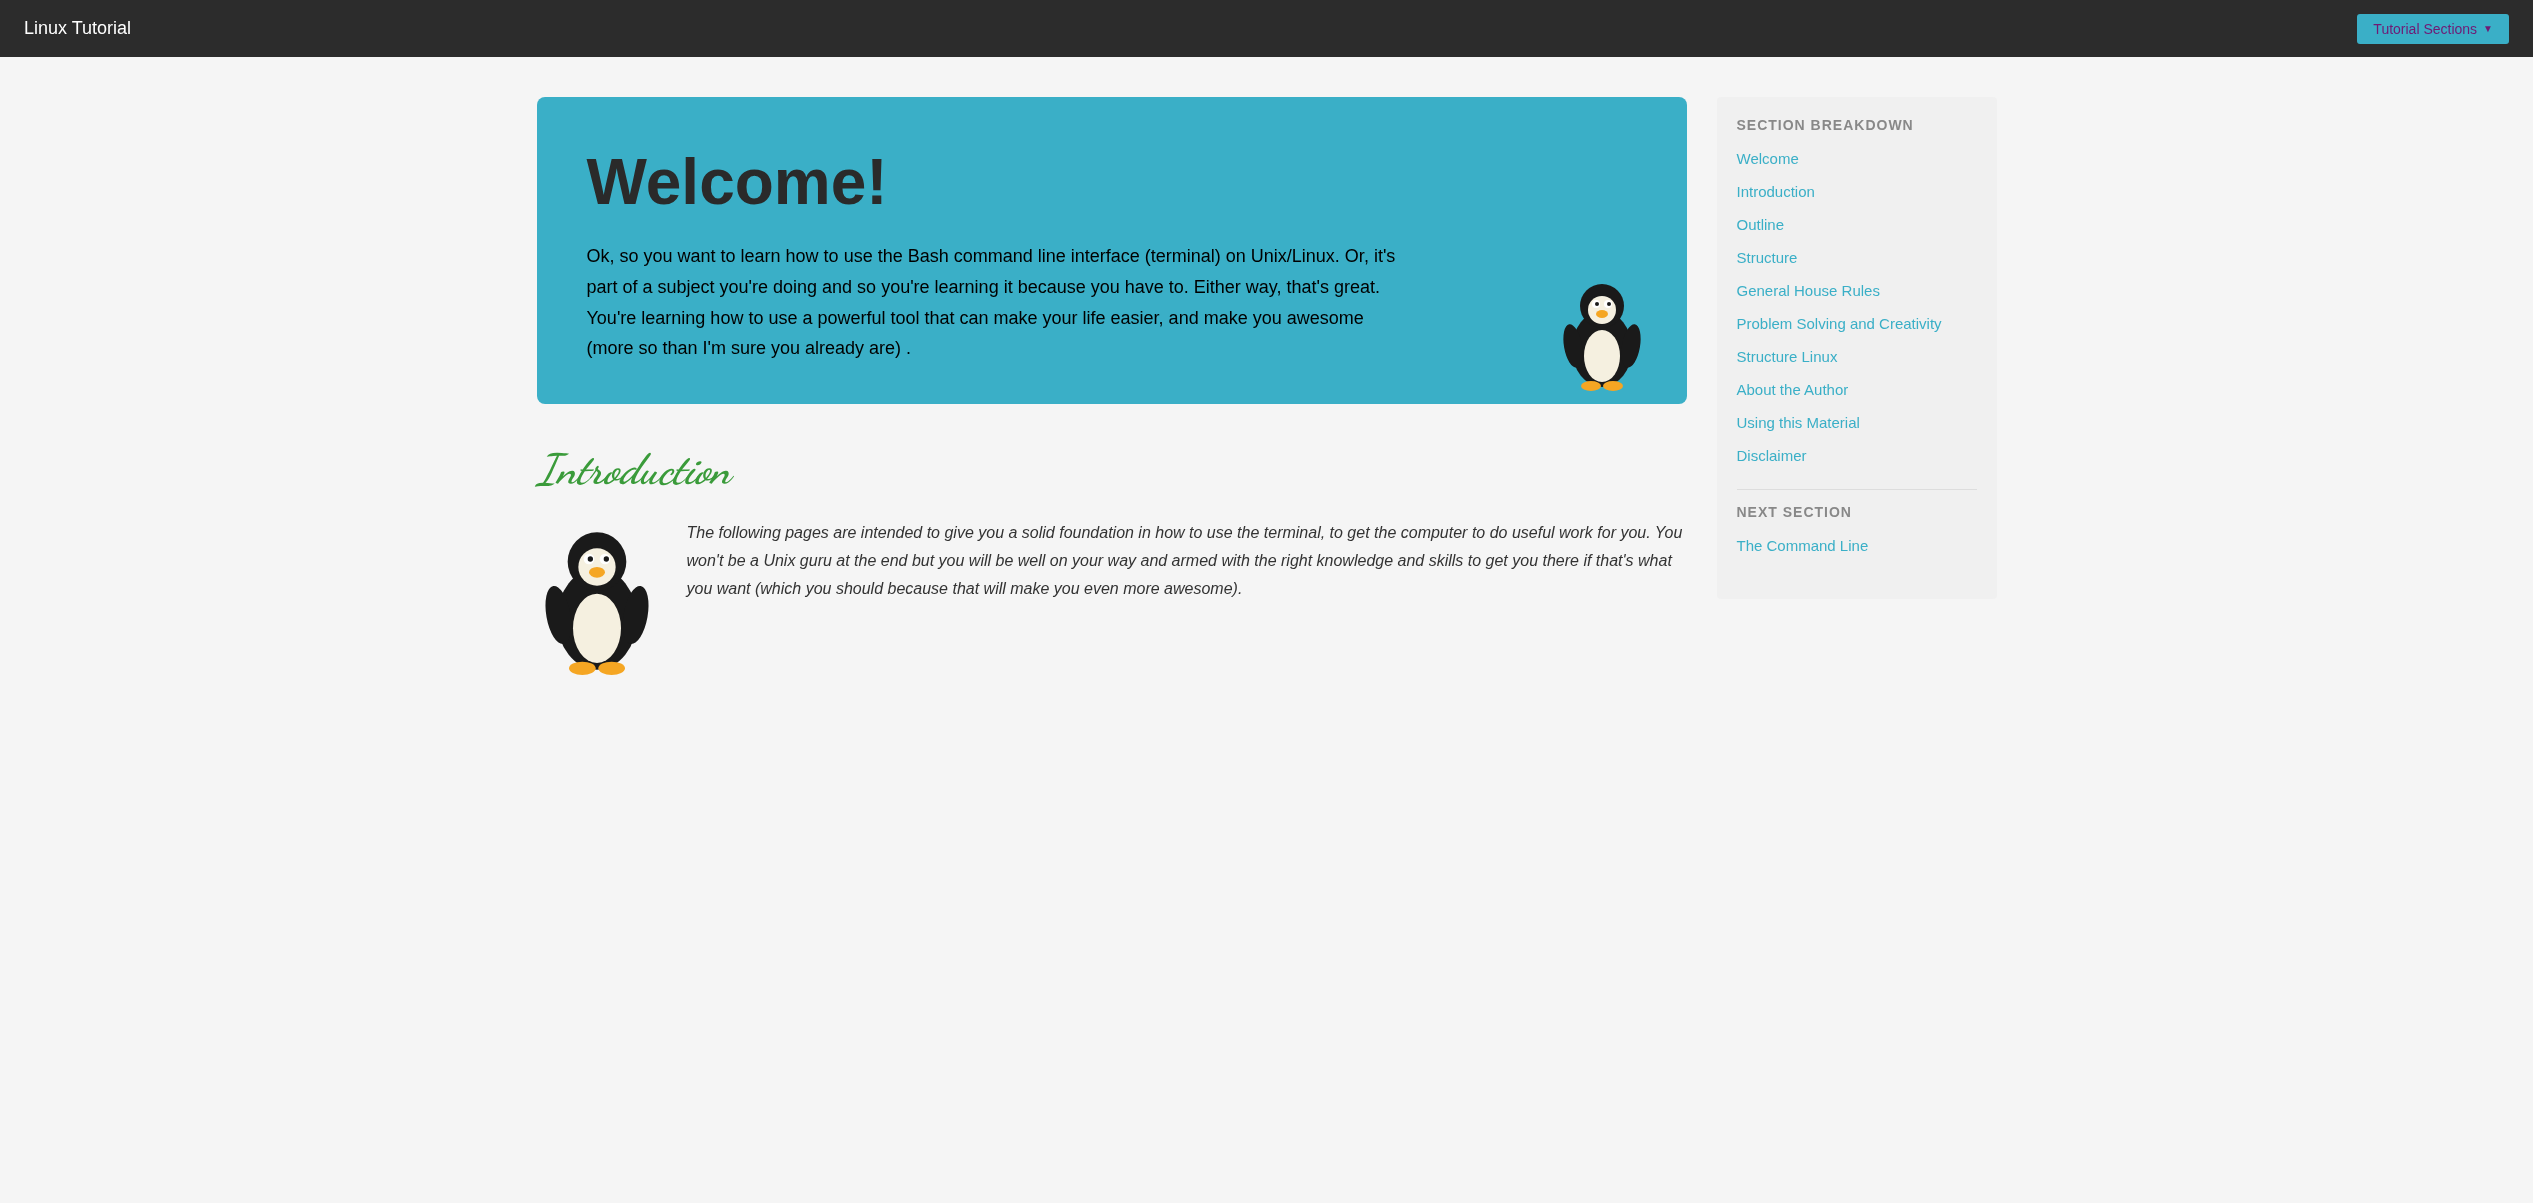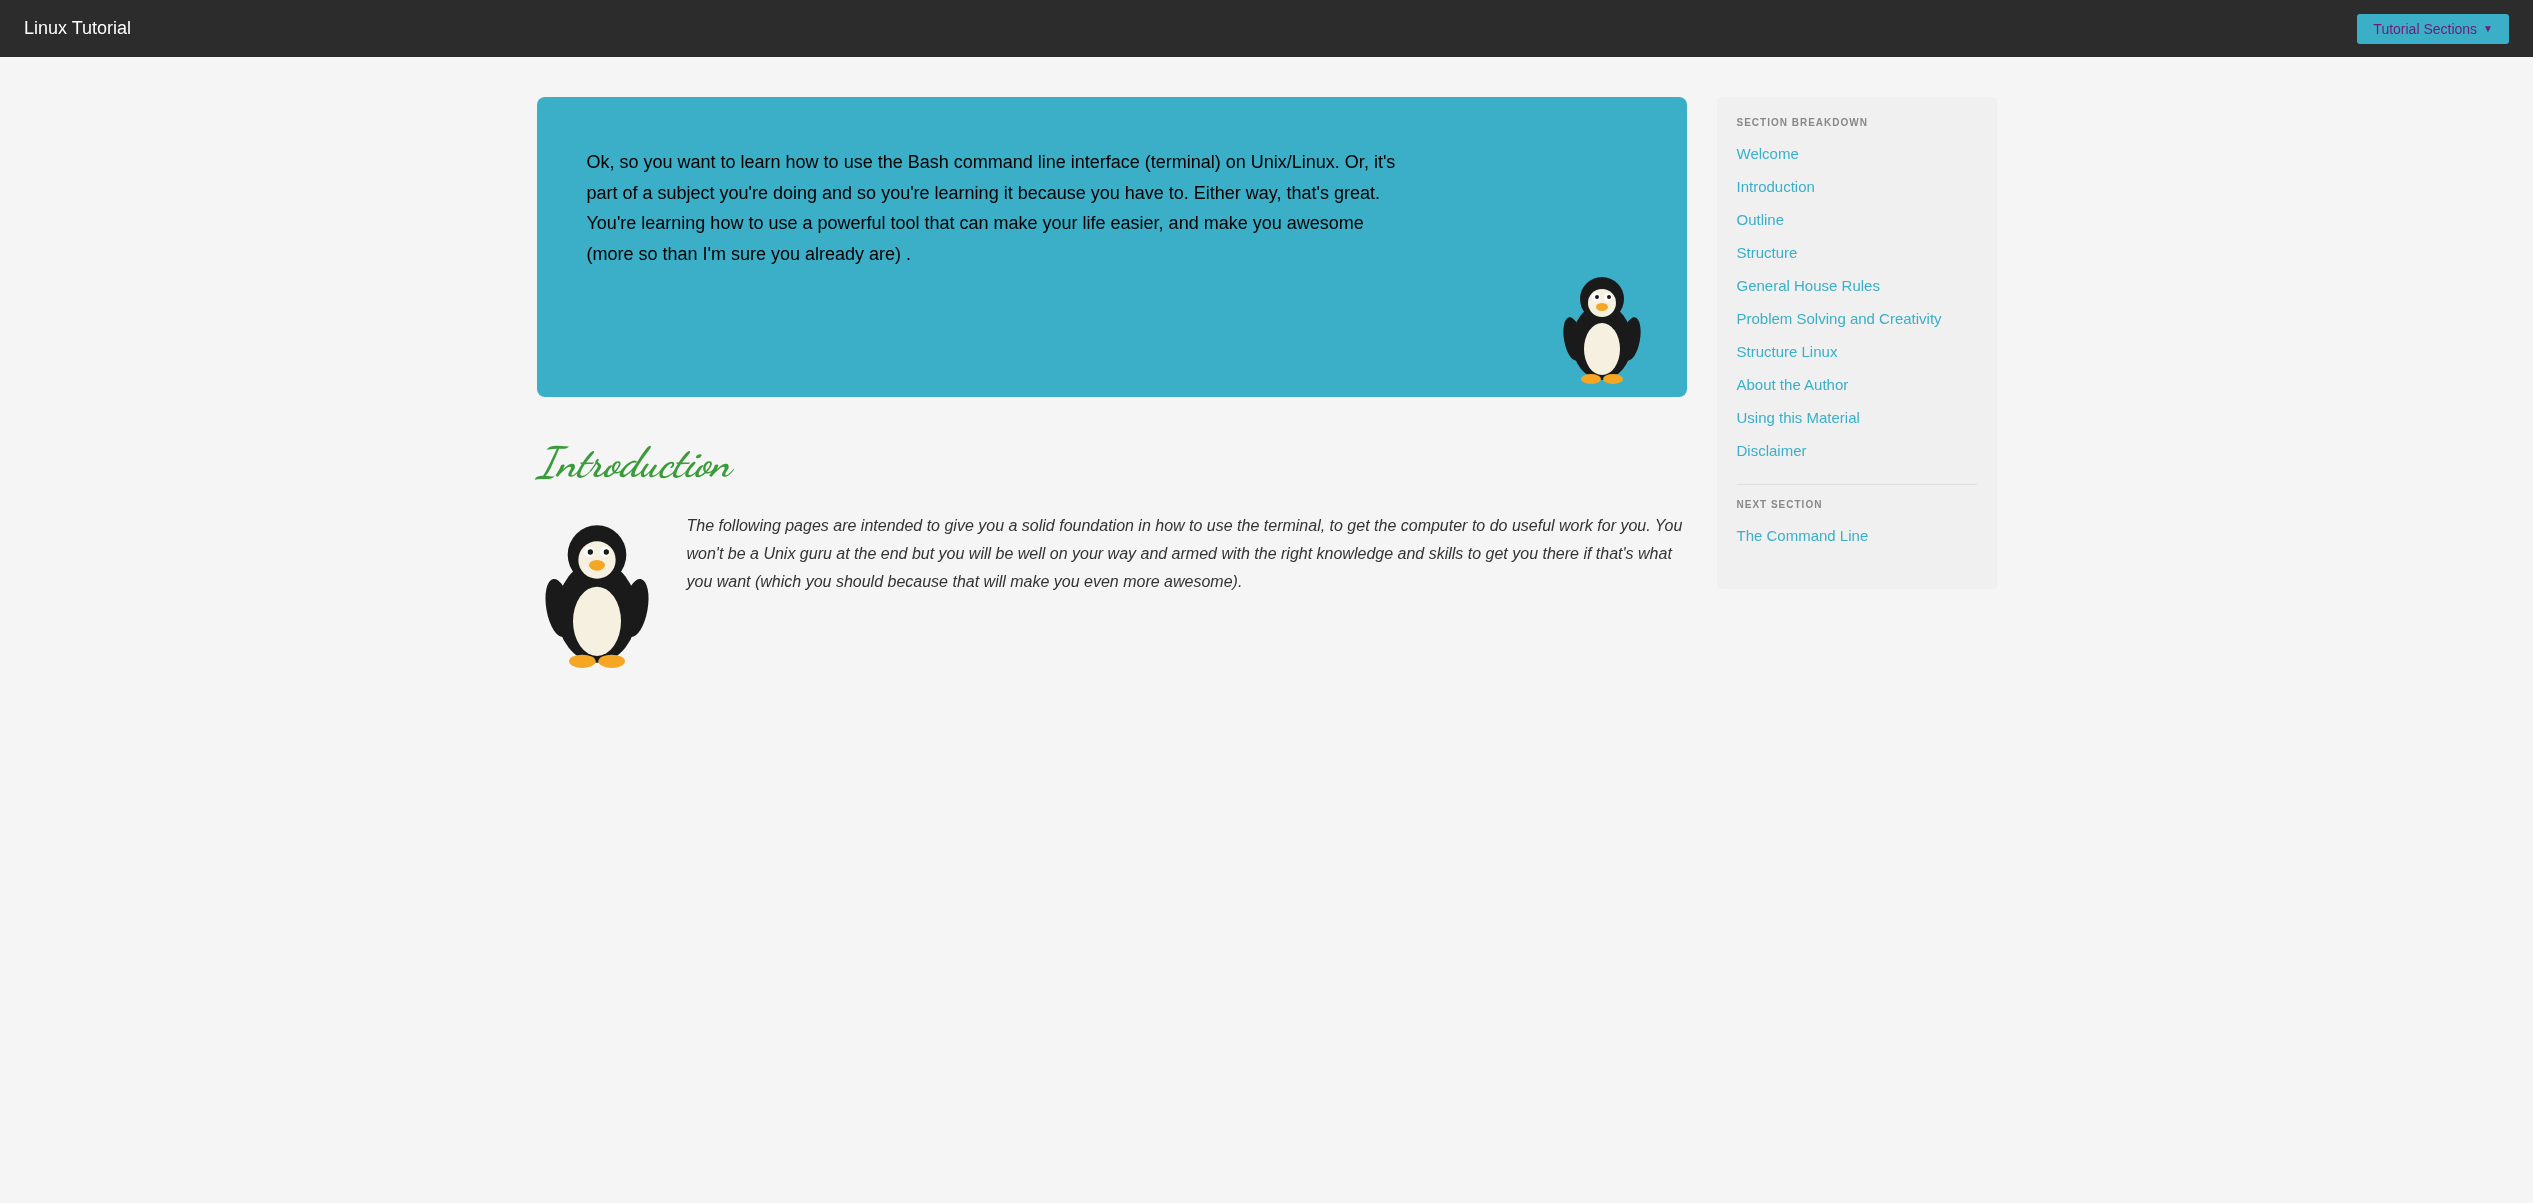--- a/index.html
+++ b/index.html
@@ -130,21 +130,21 @@
       flex-shrink: 0;
     }
 
     .sidebar-card {
       background: #f0f0f0;
       border-radius: 4px;
       padding: 20px;
     }
 
     .sidebar-section-label {
-      font-size: 10px;
+      font-size: 14px;
       font-weight: bold;
       color: #888;
       text-transform: uppercase;
       letter-spacing: 1px;
       margin-bottom: 12px;
     }
 
     .sidebar-links {
       list-style: none;
       margin-bottom: 20px;
@@ -181,20 +181,21 @@
     <span>Tutorial Sections</span>
     <span class="chevron">▼</span>
   </button>
 </nav>
 
 <div class="page-layout">
 
   <main class="main-content">
 
     <div class="welcome-card">
+      <h1 class="welcome-title">Welcome!</h1>
       <p class="welcome-text">Ok, so you want to learn how to use the Bash command line interface (terminal) on Unix/Linux. Or, it's part of a subject you're doing and so you're learning it because you have to. Either way, that's great. You're learning how to use a powerful tool that can make your life easier, and make you awesome (more so than I'm sure you already are) .</p>
 
       <svg class="tux-large tux-svg" viewBox="0 0 90 120" xmlns="http://www.w3.org/2000/svg">
 
         <ellipse cx="45" cy="75" rx="30" ry="38" fill="#1a1a1a"></ellipse>
 
         <ellipse cx="45" cy="82" rx="18" ry="26" fill="#f5f0e0"></ellipse>
 
         <ellipse cx="45" cy="32" rx="22" ry="22" fill="#1a1a1a"></ellipse>
 

